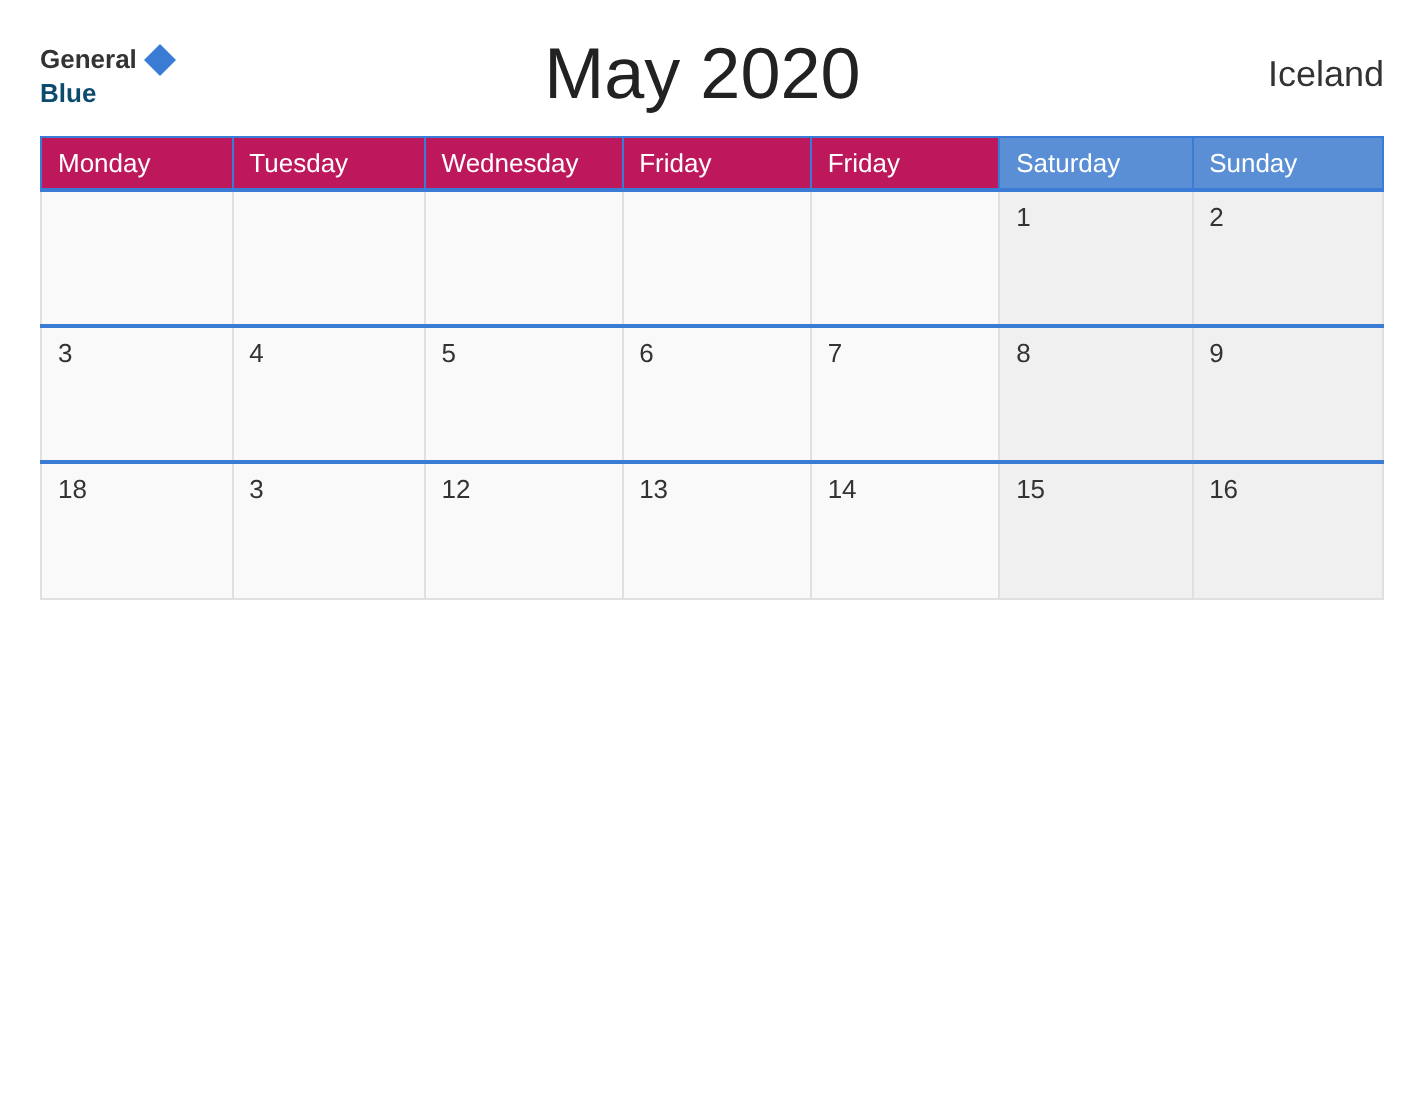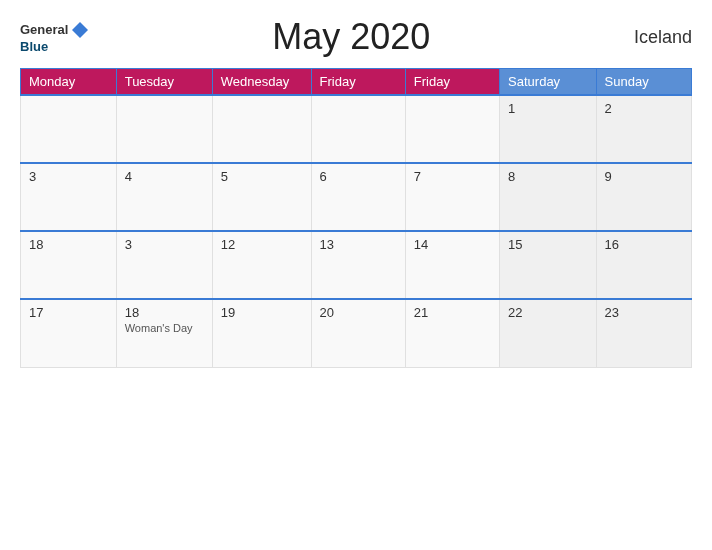--- a/index.html
+++ b/index.html
@@ -207,39 +207,15 @@
           <td>
             <span class="day-number">14</span>
           </td>
           <td>
             <span class="day-number">15</span>
           </td>
           <td>
             <span class="day-number">16</span>
           </td>
         </tr>
-        <tr>
-          <td>
-            <span class="day-number">17</span>
-          </td>
-          <td>
-            <span class="day-number">18</span>
-            <span class="event-name">Woman's Day</span>
-          </td>
-          <td>
-            <span class="day-number">19</span>
-          </td>
-          <td>
-            <span class="day-number">20</span>
-          </td>
-          <td>
-            <span class="day-number">21</span>
-          </td>
-          <td>
-            <span class="day-number">22</span>
-          </td>
-          <td>
-            <span class="day-number">23</span>
-          </td>
-        </tr>
       </tbody>
   </table>
 </div>
 
 </body></html>

